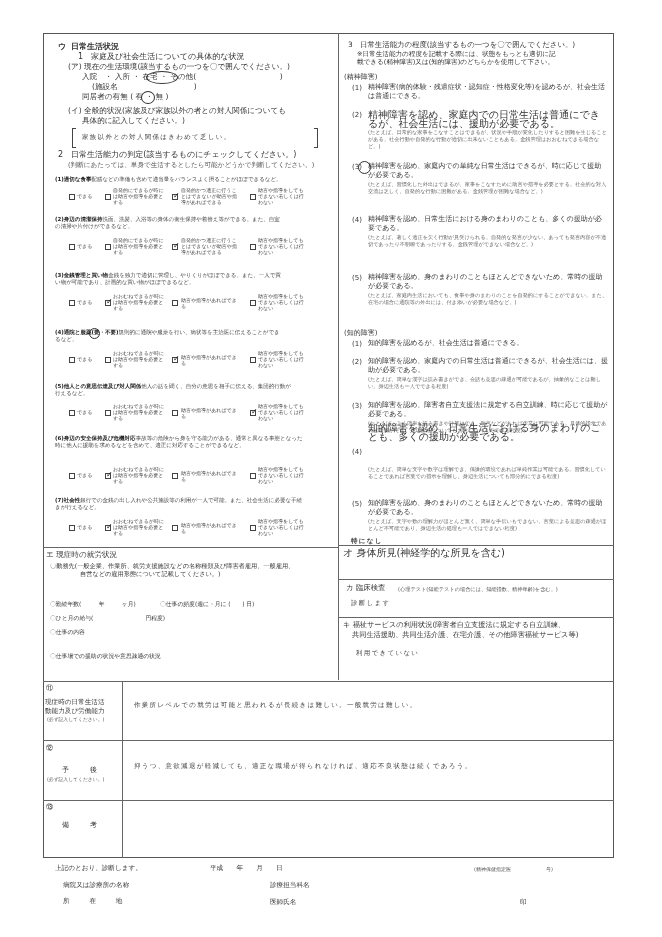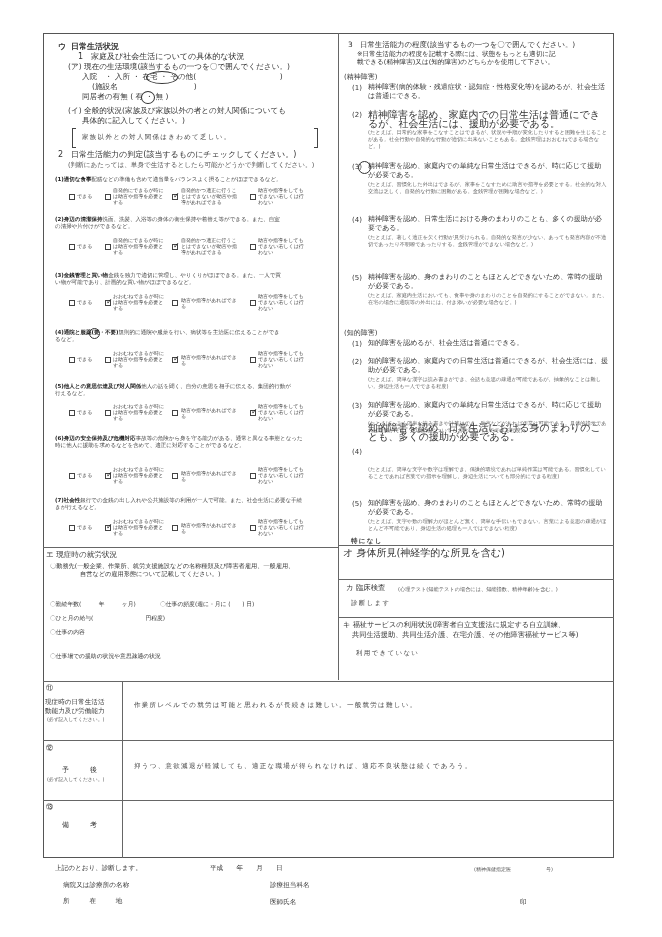--- a/index.html
+++ b/index.html
@@ -179,21 +179,21 @@
     <div class="t" style="left:352px; top:339px; font-size:7px;">(1)</div>
     <div class="t wrap" style="left:368px; top:339px; width:240px; font-size:7px; line-height:9px;">知的障害を認めるが、社会生活は普通にできる。</div>
   </div>
   <div>
     <div class="t" style="left:352px; top:357px; font-size:7px;">(2)</div>
     <div class="t wrap" style="left:368px; top:357px; width:240px; font-size:7px; line-height:9px;">知的障害を認め、家庭内での日常生活は普通にできるが、社会生活には、援助が必要である。</div>
     <div class="t wrap small" style="left:368px; top:376px; width:240px;">(たとえば、簡単な漢字は読み書きができ、会話も意思の疎通が可能であるが、抽象的なことは難しい。身辺生活も一人でできる程度)</div>
   </div>
   <div>
     <div class="t" style="left:352px; top:401px; font-size:7px;">(3)</div>
-    <div class="t wrap" style="left:368px; top:401px; width:240px; font-size:7px; line-height:9px;">知的障害を認め、家庭内での単純な日常生活はできるが、時に応じて援助が必要である。</div>
+    <div class="t wrap" style="left:368px; top:401px; width:240px; font-size:7px; line-height:9px;">知的障害を認め、障害者自立支援法に規定する自立訓練、時に応じて援助が必要である。</div>
     <div class="t wrap small" style="left:368px; top:420px; width:240px;">(たとえば、ごく簡単な読み書きや計算はでき、助言などがあれば作業は可能である。具体的指示であれば理解ができ、身辺生活についてもおおむね一人でできる程度)</div>
   </div>
   <div>
     <div class="t" style="left:352px; top:447px; font-size:7px;">(4)</div>
     <div class="t wrap" style="left:368px; top:423px; width:240px; font-size:10px; line-height:9px;">知的障害を認め、日常生活における身のまわりのことも、多くの援助が必要である。</div>
     <div class="t wrap small" style="left:368px; top:466px; width:240px;">(たとえば、簡単な文字や数字は理解でき、保護的環境であれば単純作業は可能である。習慣化していることであれば言葉での指示を理解し、身辺生活についても部分的にできる程度)</div>
   </div>
   <div>
     <div class="t" style="left:352px; top:499px; font-size:7px;">(5)</div>
     <div class="t wrap" style="left:368px; top:499px; width:240px; font-size:7px; line-height:9px;">知的障害を認め、身のまわりのこともほとんどできないため、常時の援助が必要である。</div>

